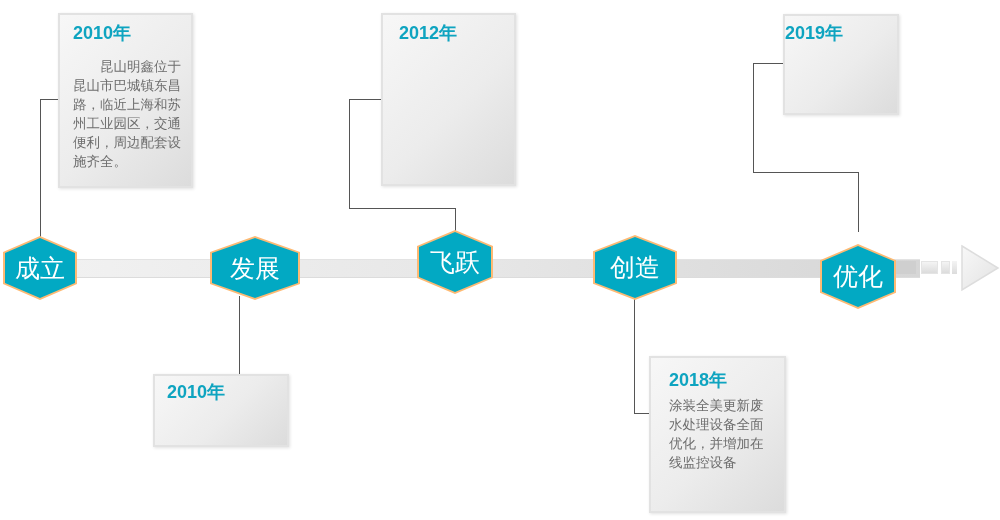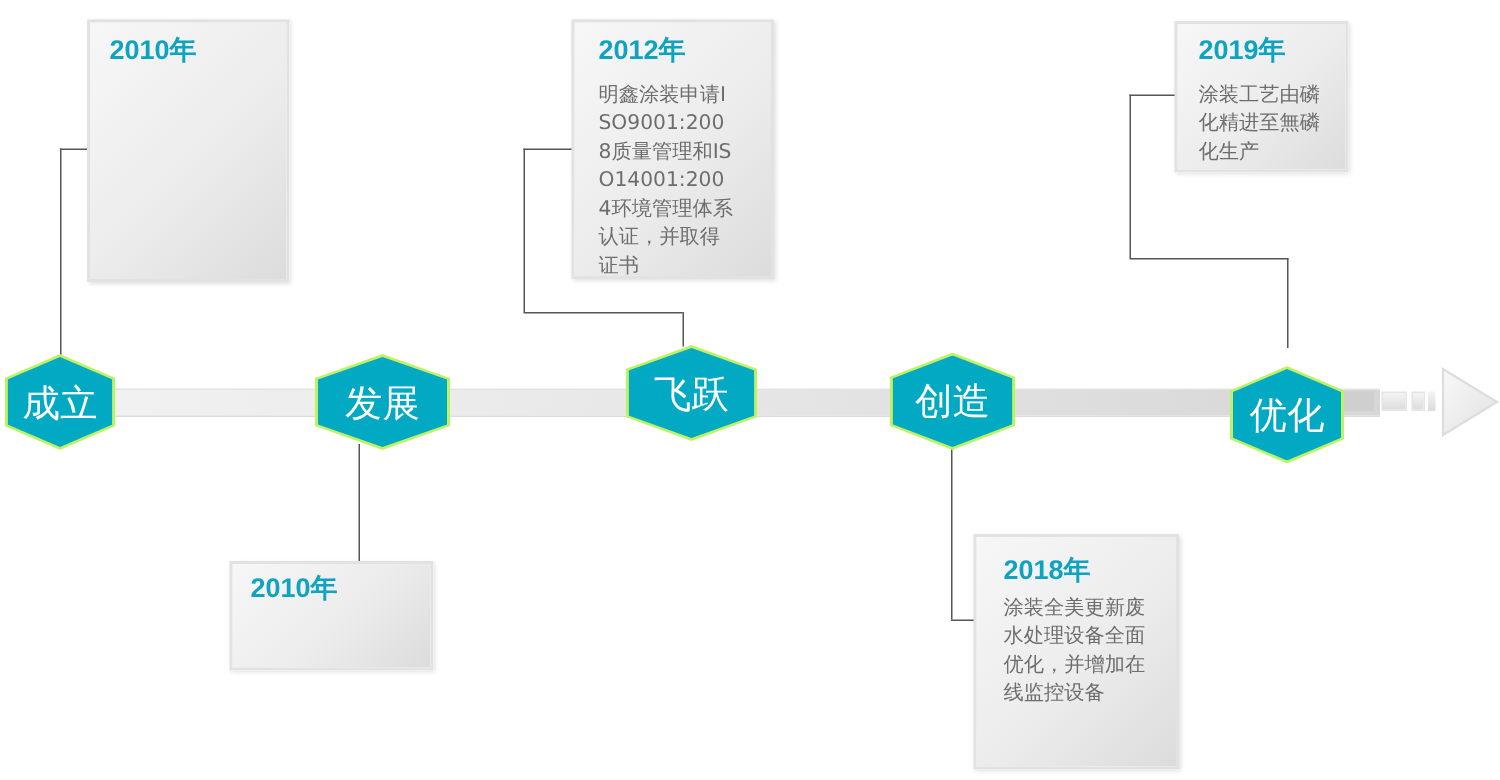--- a/index.html
+++ b/index.html
@@ -12,21 +12,21 @@
          box-shadow: 1px 1px 3px rgba(0,0,0,0.12); }
   .box .year { color:#0ea4c0; font-weight:bold; font-size:18px; text-align:left;
                font-family:"Liberation Sans", sans-serif; }
   .box .desc { color:#6d6d6d; font-size:13.5px; line-height:19px; word-break:break-all; }
   .line { position:absolute; background:#555; }
   .bar { position:absolute; left:70px; top:259px; width:850px; height:17px;
          background:linear-gradient(90deg,#f1f1f1 0%,#e6e6e6 50%,#d6d6d6 100%);
          border-top:1px solid #e3e3e3; border-bottom:1px solid #dcdcdc; }
   .hex { position:absolute; width:76px; height:64px;
          clip-path: polygon(50% 0, 100% 25%, 100% 75%, 50% 100%, 0 75%, 0 25%);
-         background:#bef264; }
+         background:#fdba74; }
   .hex .inner { position:absolute; left:2px; top:2px; right:2px; bottom:2px;
          clip-path: polygon(50% 0, 100% 25%, 100% 75%, 50% 100%, 0 75%, 0 25%);
          background:#02a9c3; display:flex; align-items:center; justify-content:center;
          color:#fff; font-size:25px; letter-spacing:0px; }
   .seg { position:absolute; top:261px; height:13px; }
 </style>
 </head>
 <body>
 
 <div class="bar"></div>
@@ -65,50 +65,49 @@
 <div class="hex" style="left:3px;top:236px;width:74px;height:64px;">
   <div class="inner">
       <span>成立</span>
     </div>
 </div>
 <div class="hex" style="left:210px;top:236px;width:90px;height:64px;">
   <div class="inner">
       <span>发展</span>
     </div>
 </div>
-<div class="hex" style="left:417px;top:230px;width:88px;height:64px;">
+<div class="hex" style="left:417px;top:230px;width:76px;height:64px;">
   <div class="inner">
       <span>飞跃</span>
     </div>
 </div>
 <div class="hex" style="left:593px;top:235px;width:84px;height:65px;">
   <div class="inner">
       <span>创造</span>
     </div>
 </div>
 <div class="hex" style="left:820px;top:244px;width:76px;height:65px;">
   <div class="inner">
       <span>优化</span>
     </div>
 </div>
 
 <div class="box" style="left:58px;top:13px;width:135px;height:175px;padding:6px 10px 0 13px;">
   <div class="year" style="margin-bottom:12px;">2010年</div>
+  <div class="desc">　　昆山明鑫位于昆山市巴城镇东昌路，临近上海和苏州工业园区，交通便利，周边配套设施齐全。</div>
 </div>
 
 <div class="box" style="left:153px;top:374px;width:136px;height:73px;padding:4px 8px 0 12px;">
   <div class="year" style="margin-bottom:5px;">2010年</div>
 </div>
 
 <div class="box" style="left:381px;top:13px;width:135px;height:173px;padding:6px 24px 0 16px;">
   <div class="year" style="margin-bottom:9px;">2012年</div>
-  <div class="desc">明鑫涂装申请ISO9001:2008质量管理和ISO14001:2004环境管理体系认证，并取得证书</div>
 </div>
 
 <div class="box" style="left:649px;top:336px;width:137px;height:157px;padding:10px 8px 0 18px;margin-top:20px;">
   <div class="year" style="margin-bottom:4px;">2018年</div>
   <div class="desc">涂装全美更新废水处理设备全面优化，并增加在线监控设备</div>
 </div>
 
-<div class="box" style="left:783px;top:14px;width:116px;height:101px;padding:5px 10px 0 14px;">
+<div class="box" style="left:783px;top:14px;width:116px;height:101px;padding:5px 10px 0 0;">
   <div class="year" style="margin-bottom:9px;">2019年</div>
-  <div class="desc">涂装工艺由磷化精进至無磷化生产</div>
 </div>
 
 </body></html>

